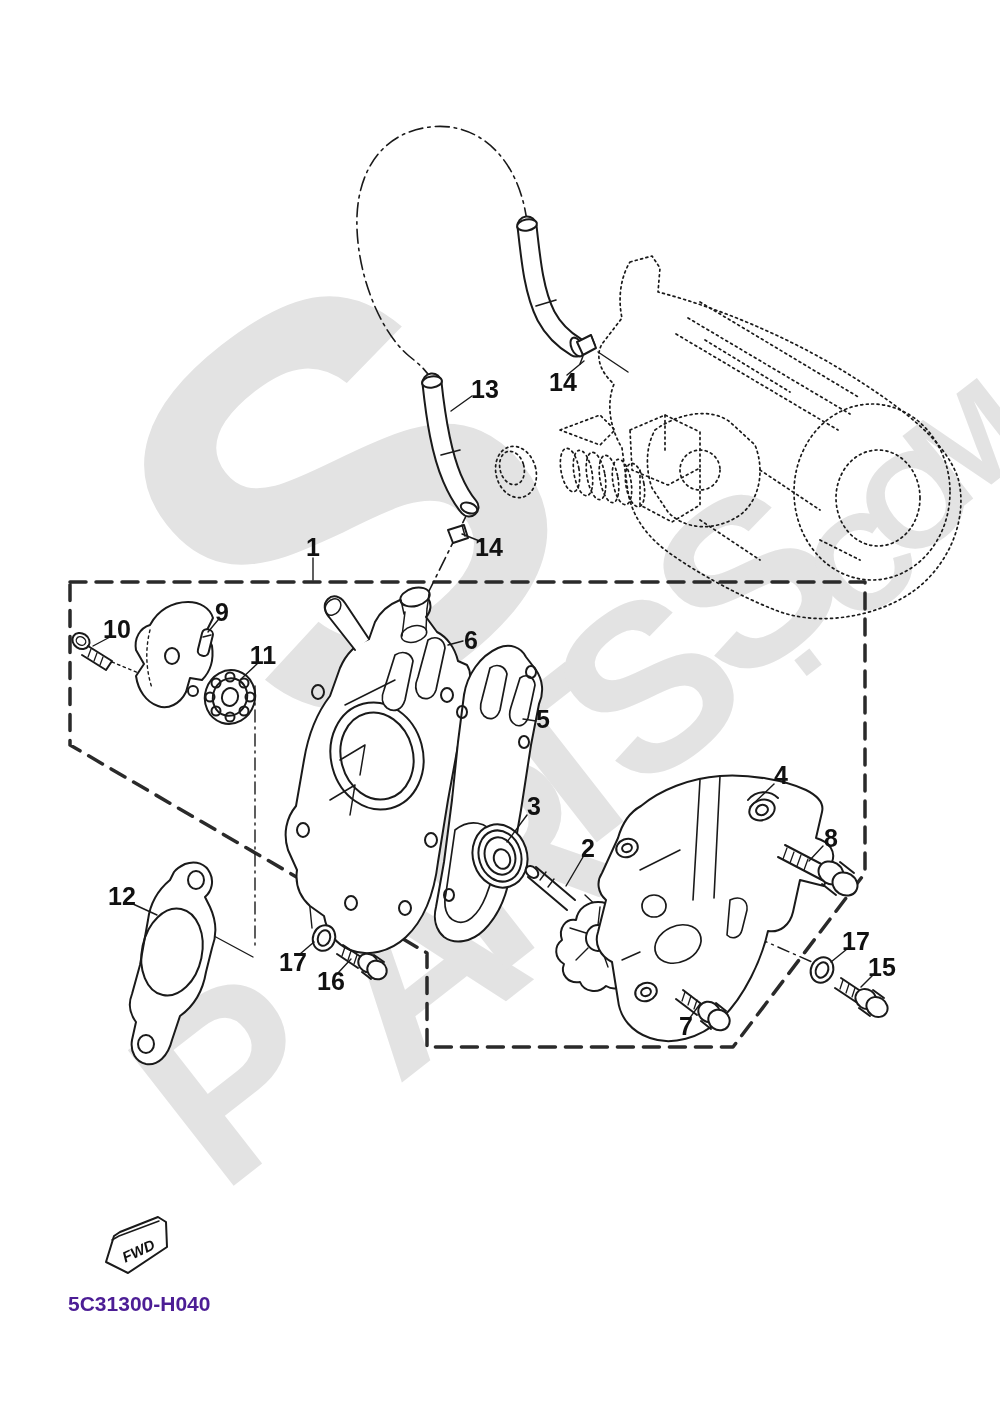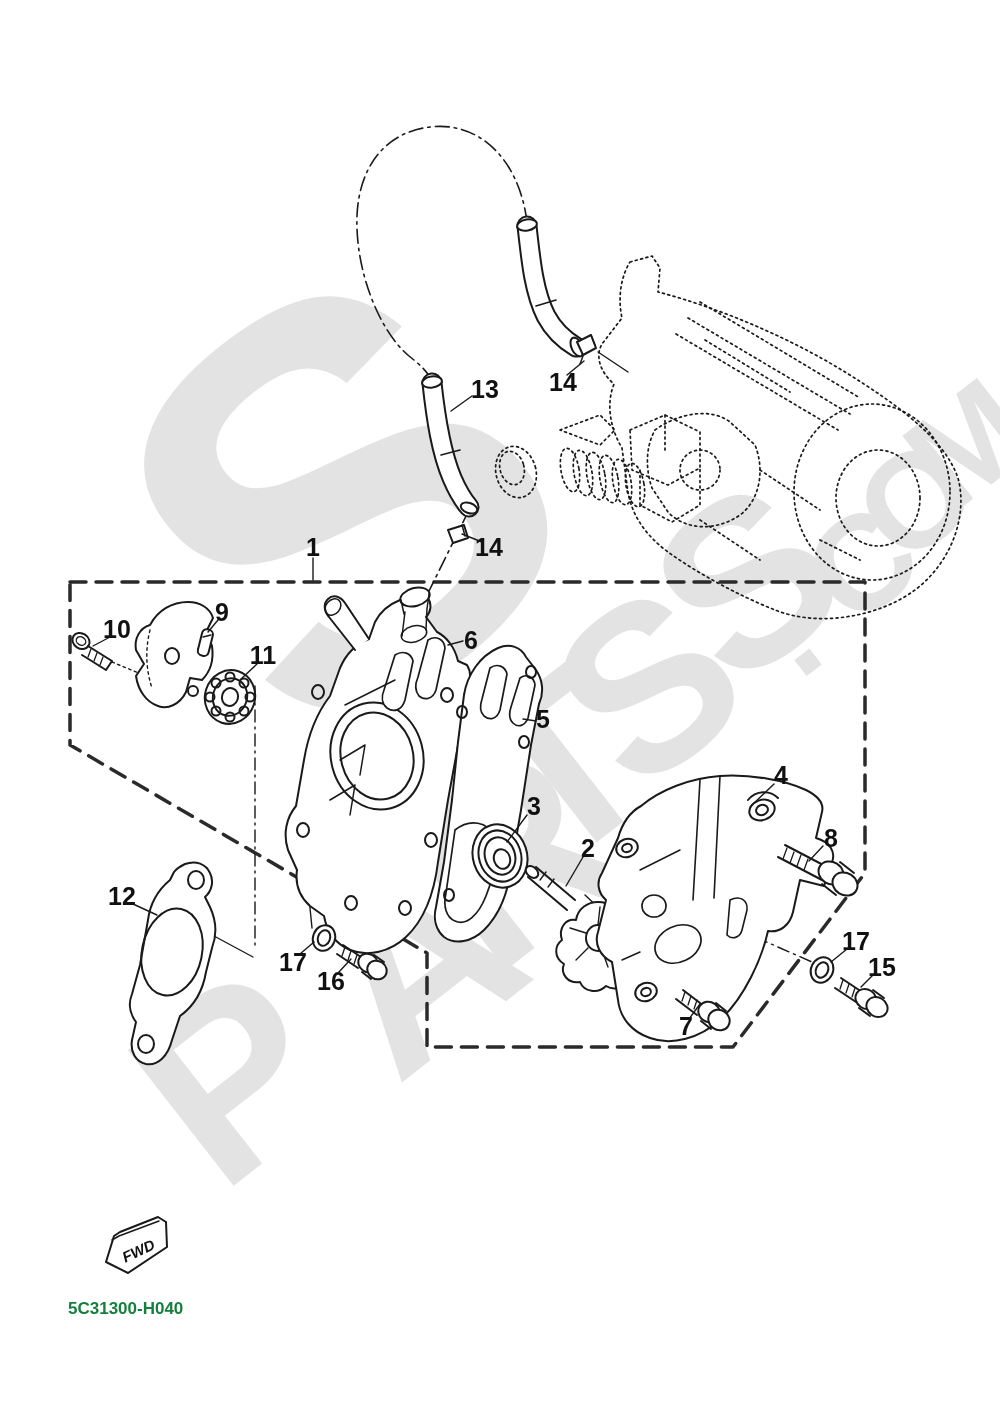--- a/index.html
+++ b/index.html
@@ -2,22 +2,22 @@
 <html><head>
 <meta charset="utf-8">
 <style>
   html,body{margin:0;padding:0;background:#fff;}
   .canvas{position:relative;width:1000px;height:1413px;background:#fff;overflow:hidden;
           font-family:"Liberation Sans",sans-serif;}
   .watermark{position:absolute;left:0;top:0;width:100%;height:100%;z-index:0;}
   .watermark span{position:absolute;font-weight:bold;color:#e3e3e3;line-height:1;
           transform:rotate(-38deg);transform-origin:center;user-select:none;}
   svg.art{position:absolute;left:0;top:0;z-index:1;}
-  .code{position:absolute;left:68px;top:1292px;font-size:17px;font-weight:bold;color:#15803d;
-        letter-spacing:0px;z-index:2;margin-top:7px;}
+  .code{position:absolute;left:68px;top:1292px;font-size:21px;font-weight:bold;color:#4c1d95;
+        letter-spacing:0px;z-index:2;}
   .lbl{font:bold 25px "Liberation Sans",sans-serif;fill:#111;}
   .fwdtxt{font:italic bold 15px "Liberation Sans",sans-serif;fill:#111;}
 </style>
 </head>
 <body>
 
 <div class="canvas">
 
   <div class="watermark">
       <span style="left: 150px; top: 952px; font-size: 250px;">P</span>

